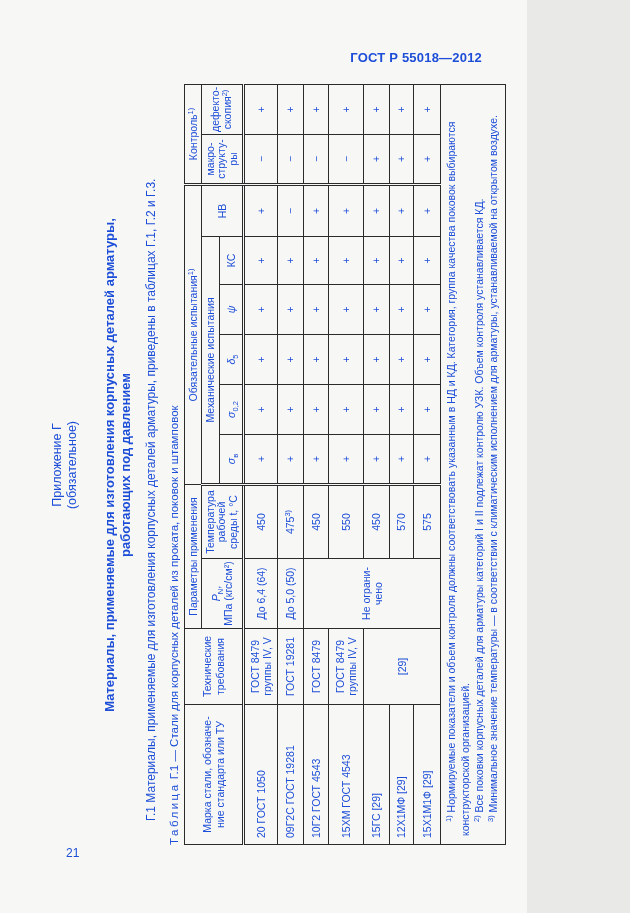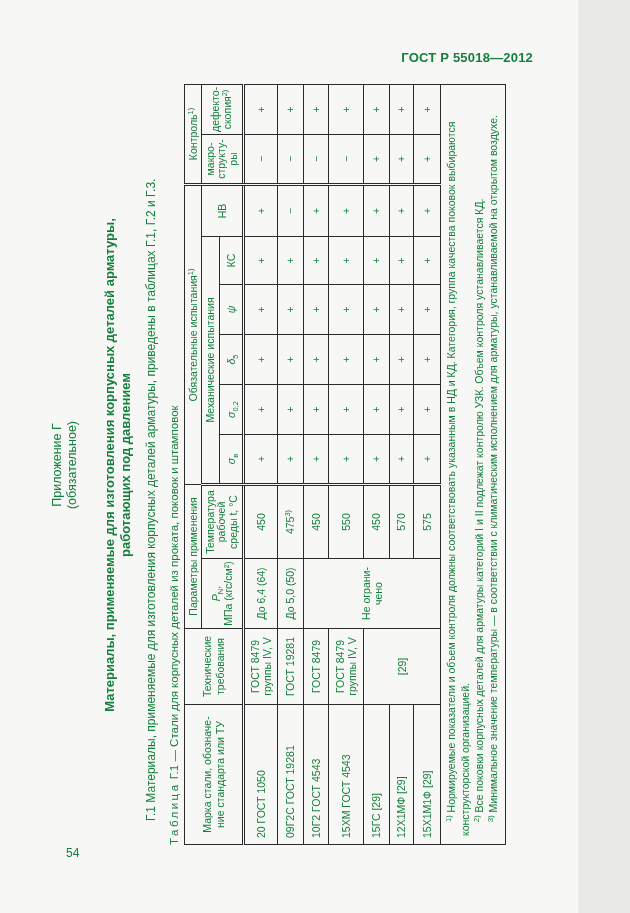--- a/index.html
+++ b/index.html
@@ -1,17 +1,17 @@
 <!DOCTYPE html>
 <html><head>
 <meta charset="utf-8">
 <style>
   html,body{margin:0;padding:0;}
   body{width:630px;height:913px;background:#e9e9e7;font-family:"Liberation Sans",sans-serif;}
-  #sheet{position:relative;width:578px;height:913px;background:#f7f7f5;overflow:hidden;color:#15803d;}
+  #sheet{position:relative;width:527px;height:913px;background:#f7f7f5;overflow:hidden;color:#1d4ed8;}
   .doc-code{position:absolute;top:50px;right:45px;font-size:13px;font-weight:bold;letter-spacing:.2px;}
   .page-number{position:absolute;left:66px;top:846px;font-size:12px;}
   #rot{position:absolute;left:50px;top:845px;width:760px;height:460px;transform-origin:0 0;transform:rotate(-90deg);}
   .appendix-heading{text-align:center;font-size:12.5px;line-height:15px;}
   .doc-title{text-align:center;font-weight:bold;font-size:13px;line-height:16px;margin-top:22px;}
   .paragraph{font-size:12px;margin-top:10px;text-indent:24px;line-height:14px;}
   .caption{font-size:11.5px;margin-top:10px;}
   .caption .spaced{letter-spacing:2.5px;}
   table{border-collapse:collapse;table-layout:fixed;width:760px;margin-top:4px;font-size:10.5px;}
   th,td{border:1px solid #2b2b2b;text-align:center;vertical-align:middle;padding:1px 2px;font-weight:normal;line-height:1.15;}
@@ -23,21 +23,21 @@
   .sym{font-style:italic;}
   tfoot td{text-align:left;padding:4px 8px 5px 8px;line-height:1.32;font-size:10.5px;}
   .footnote{text-indent:14px;margin:0;}
   .pn-top{display:block;}
 </style>
 </head>
 <body>
 
 <div id="sheet">
   <div class="doc-code">ГОСТ Р 55018—2012</div>
-  <div class="page-number">54</div>
+  <div class="page-number">21</div>
 
   <div id="rot">
     <div class="appendix-heading">
       <div>Приложение Г</div>
       <div>(обязательное)</div>
     </div>
 
     <div class="doc-title">
       <div>Материалы, применяемые для изготовления корпусных деталей арматуры,</div>
       <div>работающих под давлением</div>

